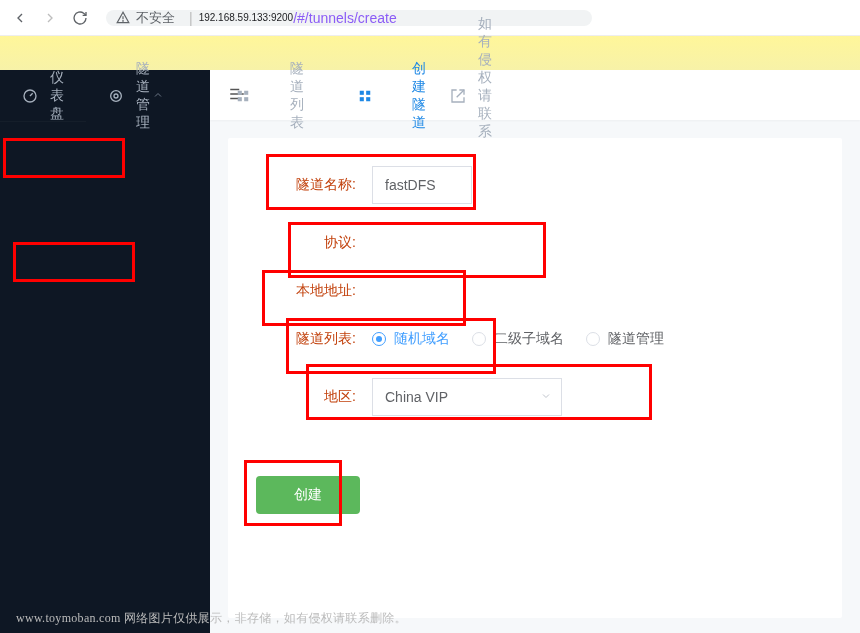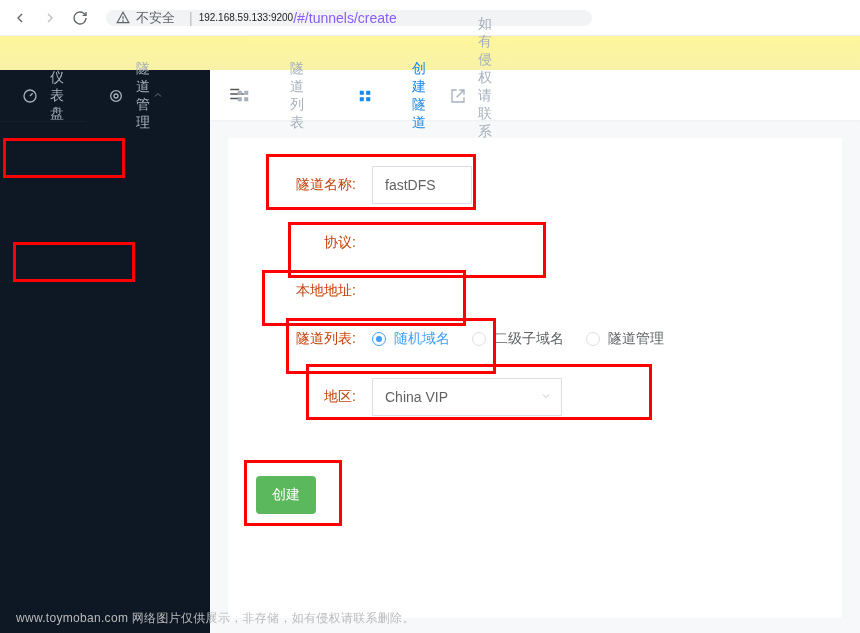--- a/index.html
+++ b/index.html
@@ -54,23 +54,23 @@
     .form-select .sel-arrow { position: absolute; right: 10px; color: #c0c4cc; pointer-events:none; }
     
     .radio-group { display: flex; align-items: center; gap: 22px; }
     .radio-opt { display: flex; align-items: center; cursor: pointer; color: #606266; }
     .radio-opt .rdot { width: 14px; height: 14px; border-radius: 50%; border: 1px solid #dcdfe6; margin-right: 8px; position:relative; }
     .radio-opt.selected { color: #409eff; }
     .radio-opt.selected .rdot { border-color: #409eff; }
     .radio-opt.selected .rdot::after { content:''; position:absolute; width:6px; height:6px; background:#409eff; border-radius:50%; top:3px; left:3px; }
     
     .submit-row { margin-top: 60px; }
-    .btn-create { background: #5cb85c; color: #fff; border: none; padding: 10px 16px; border-radius: 4px; font-size: 14px; cursor: pointer; }
-    
-    .footer-text { position: absolute; bottom: 6px; left: 16px; color: #bbb; font-size: 12px; letter-spacing: 0.3px; }
+    .btn-create { background: #5cb85c; color: #fff; border: none; padding: 10px 38px; border-radius: 4px; font-size: 14px; cursor: pointer; }
+    
+    .footer-text { position: absolute; bottom: 6px; left: 16px; color: #bbb; font-size: 12px; letter-spacing: 0.3px; font-family: Liberation Serif, serif; }
   </style>
 </head>
 <body>
 
 <div class="browser-bar">
   <div class="nav-btn">
     <svg width="16" height="16" viewBox="0 0 24 24" fill="none" stroke="currentColor" stroke-width="2">
         <polyline points="15 18 9 12 15 6"></polyline>
       </svg>
   </div>

